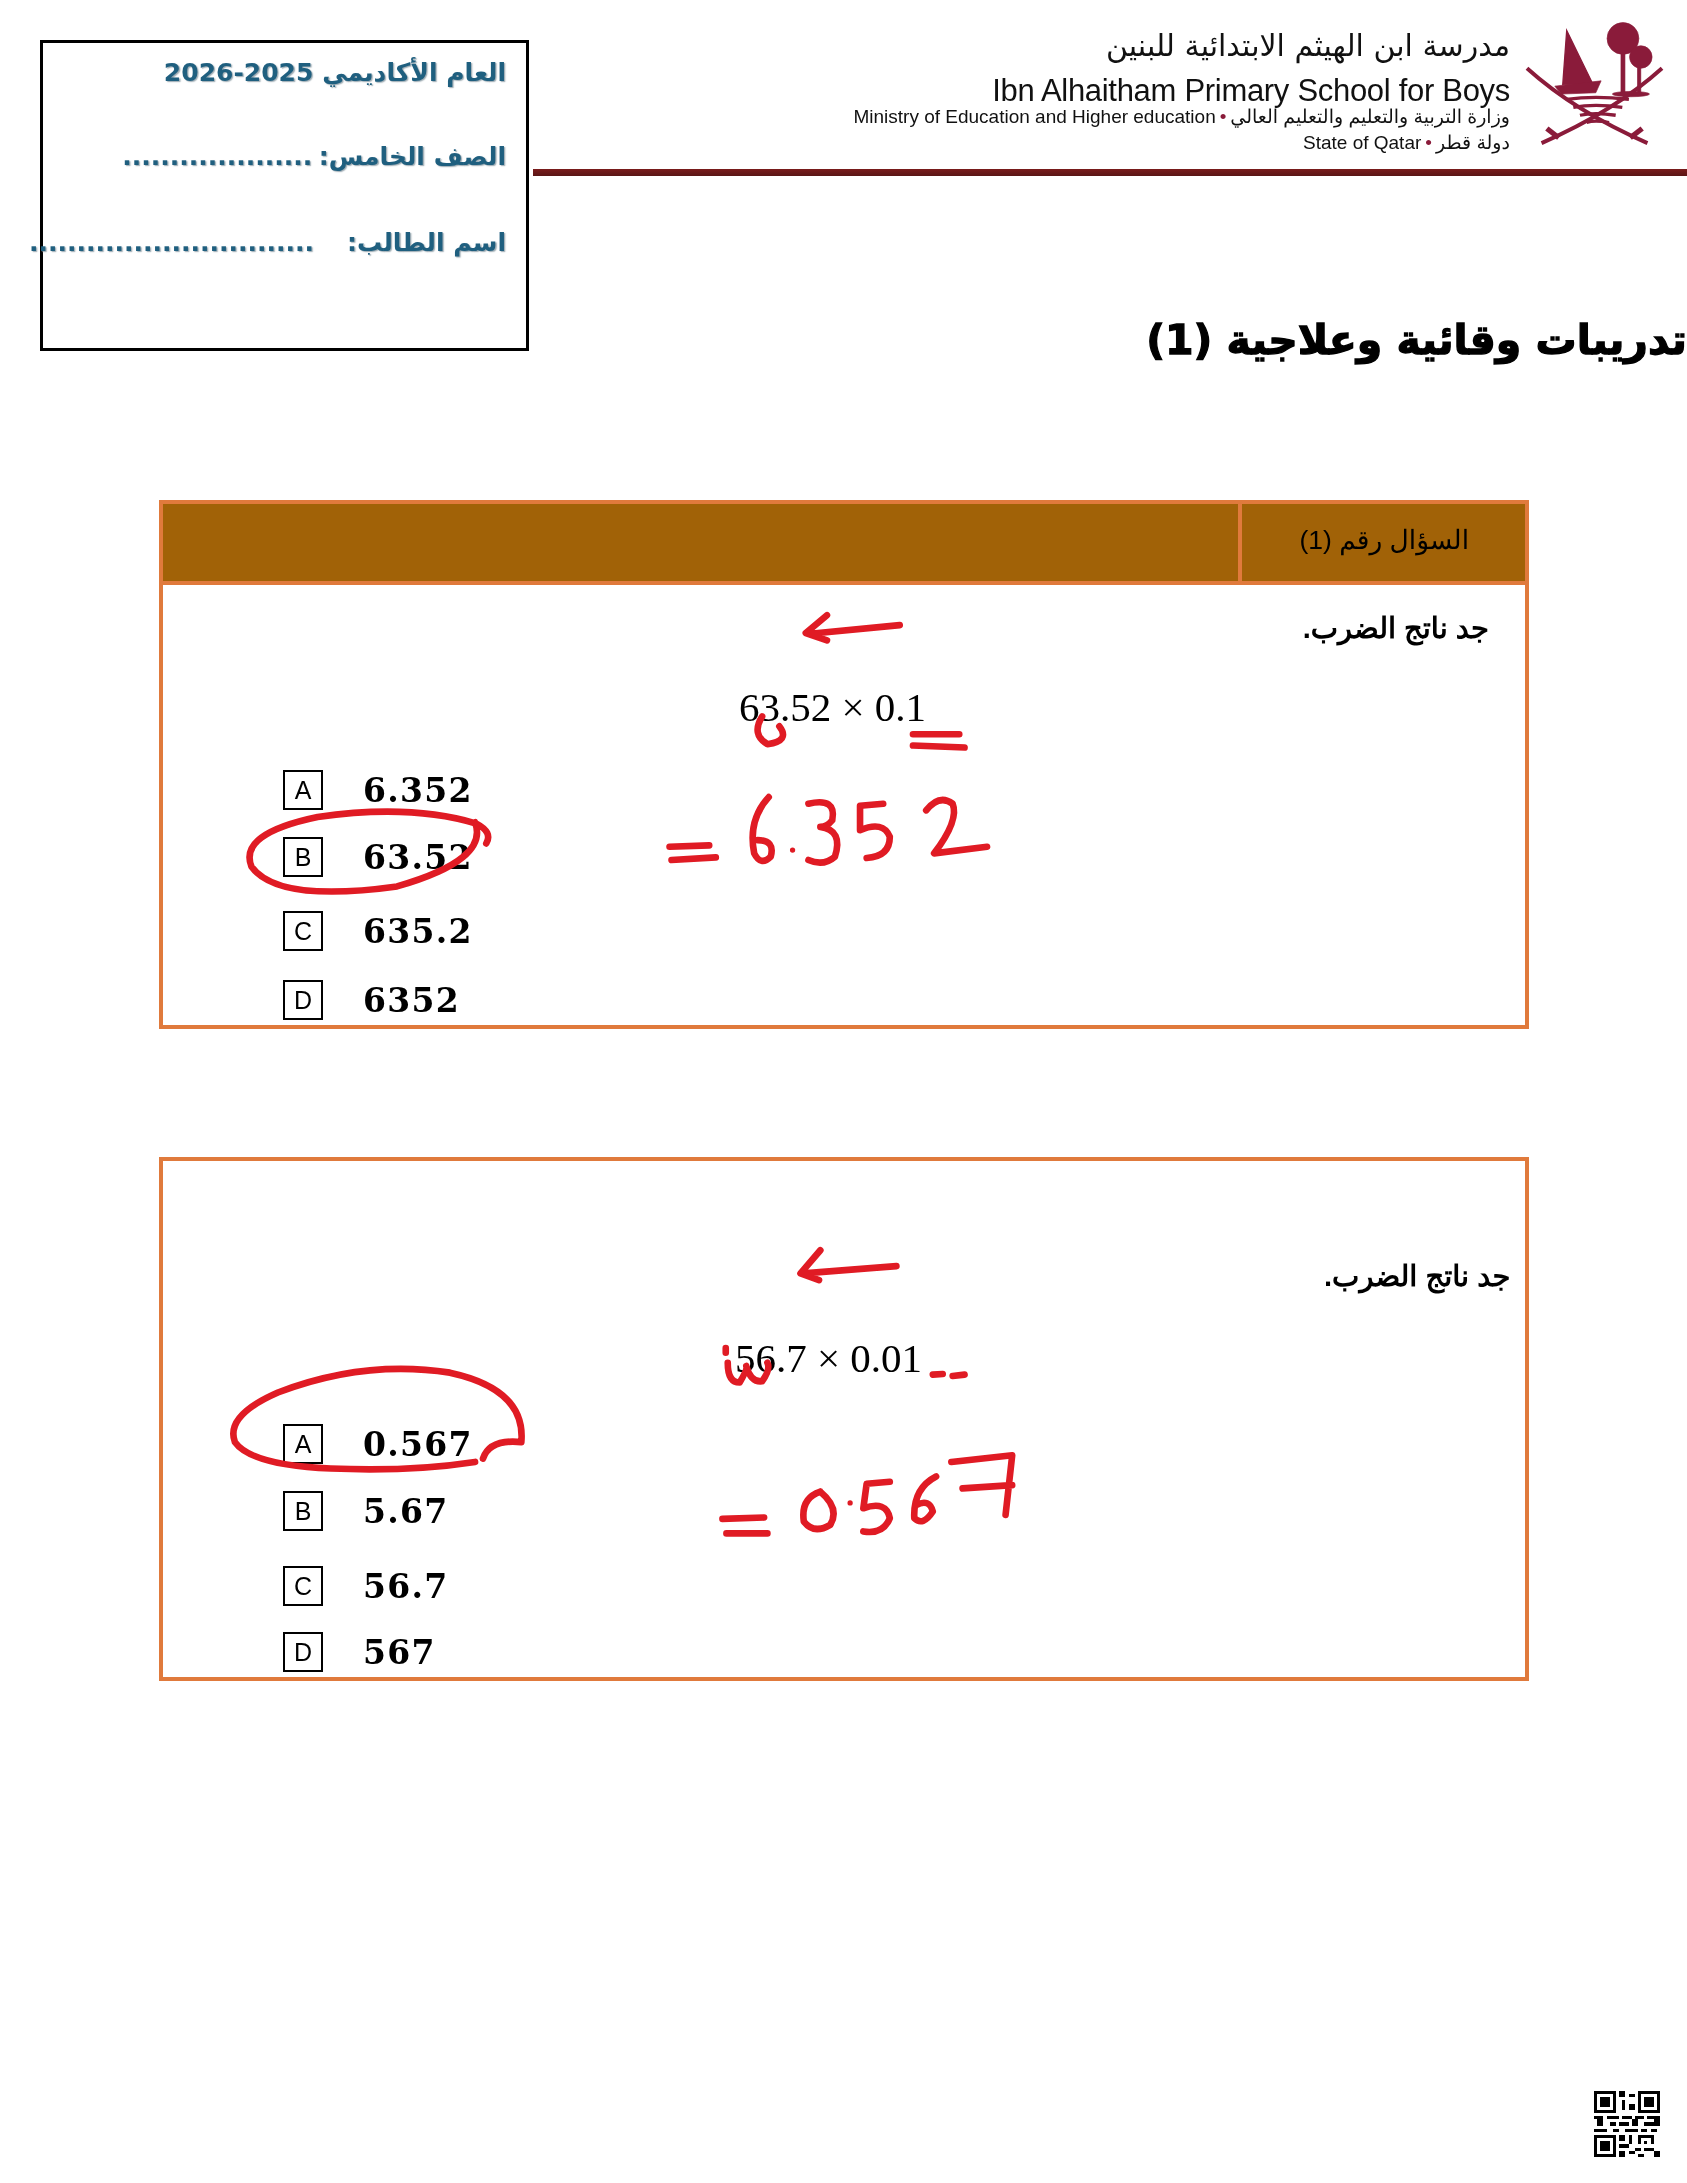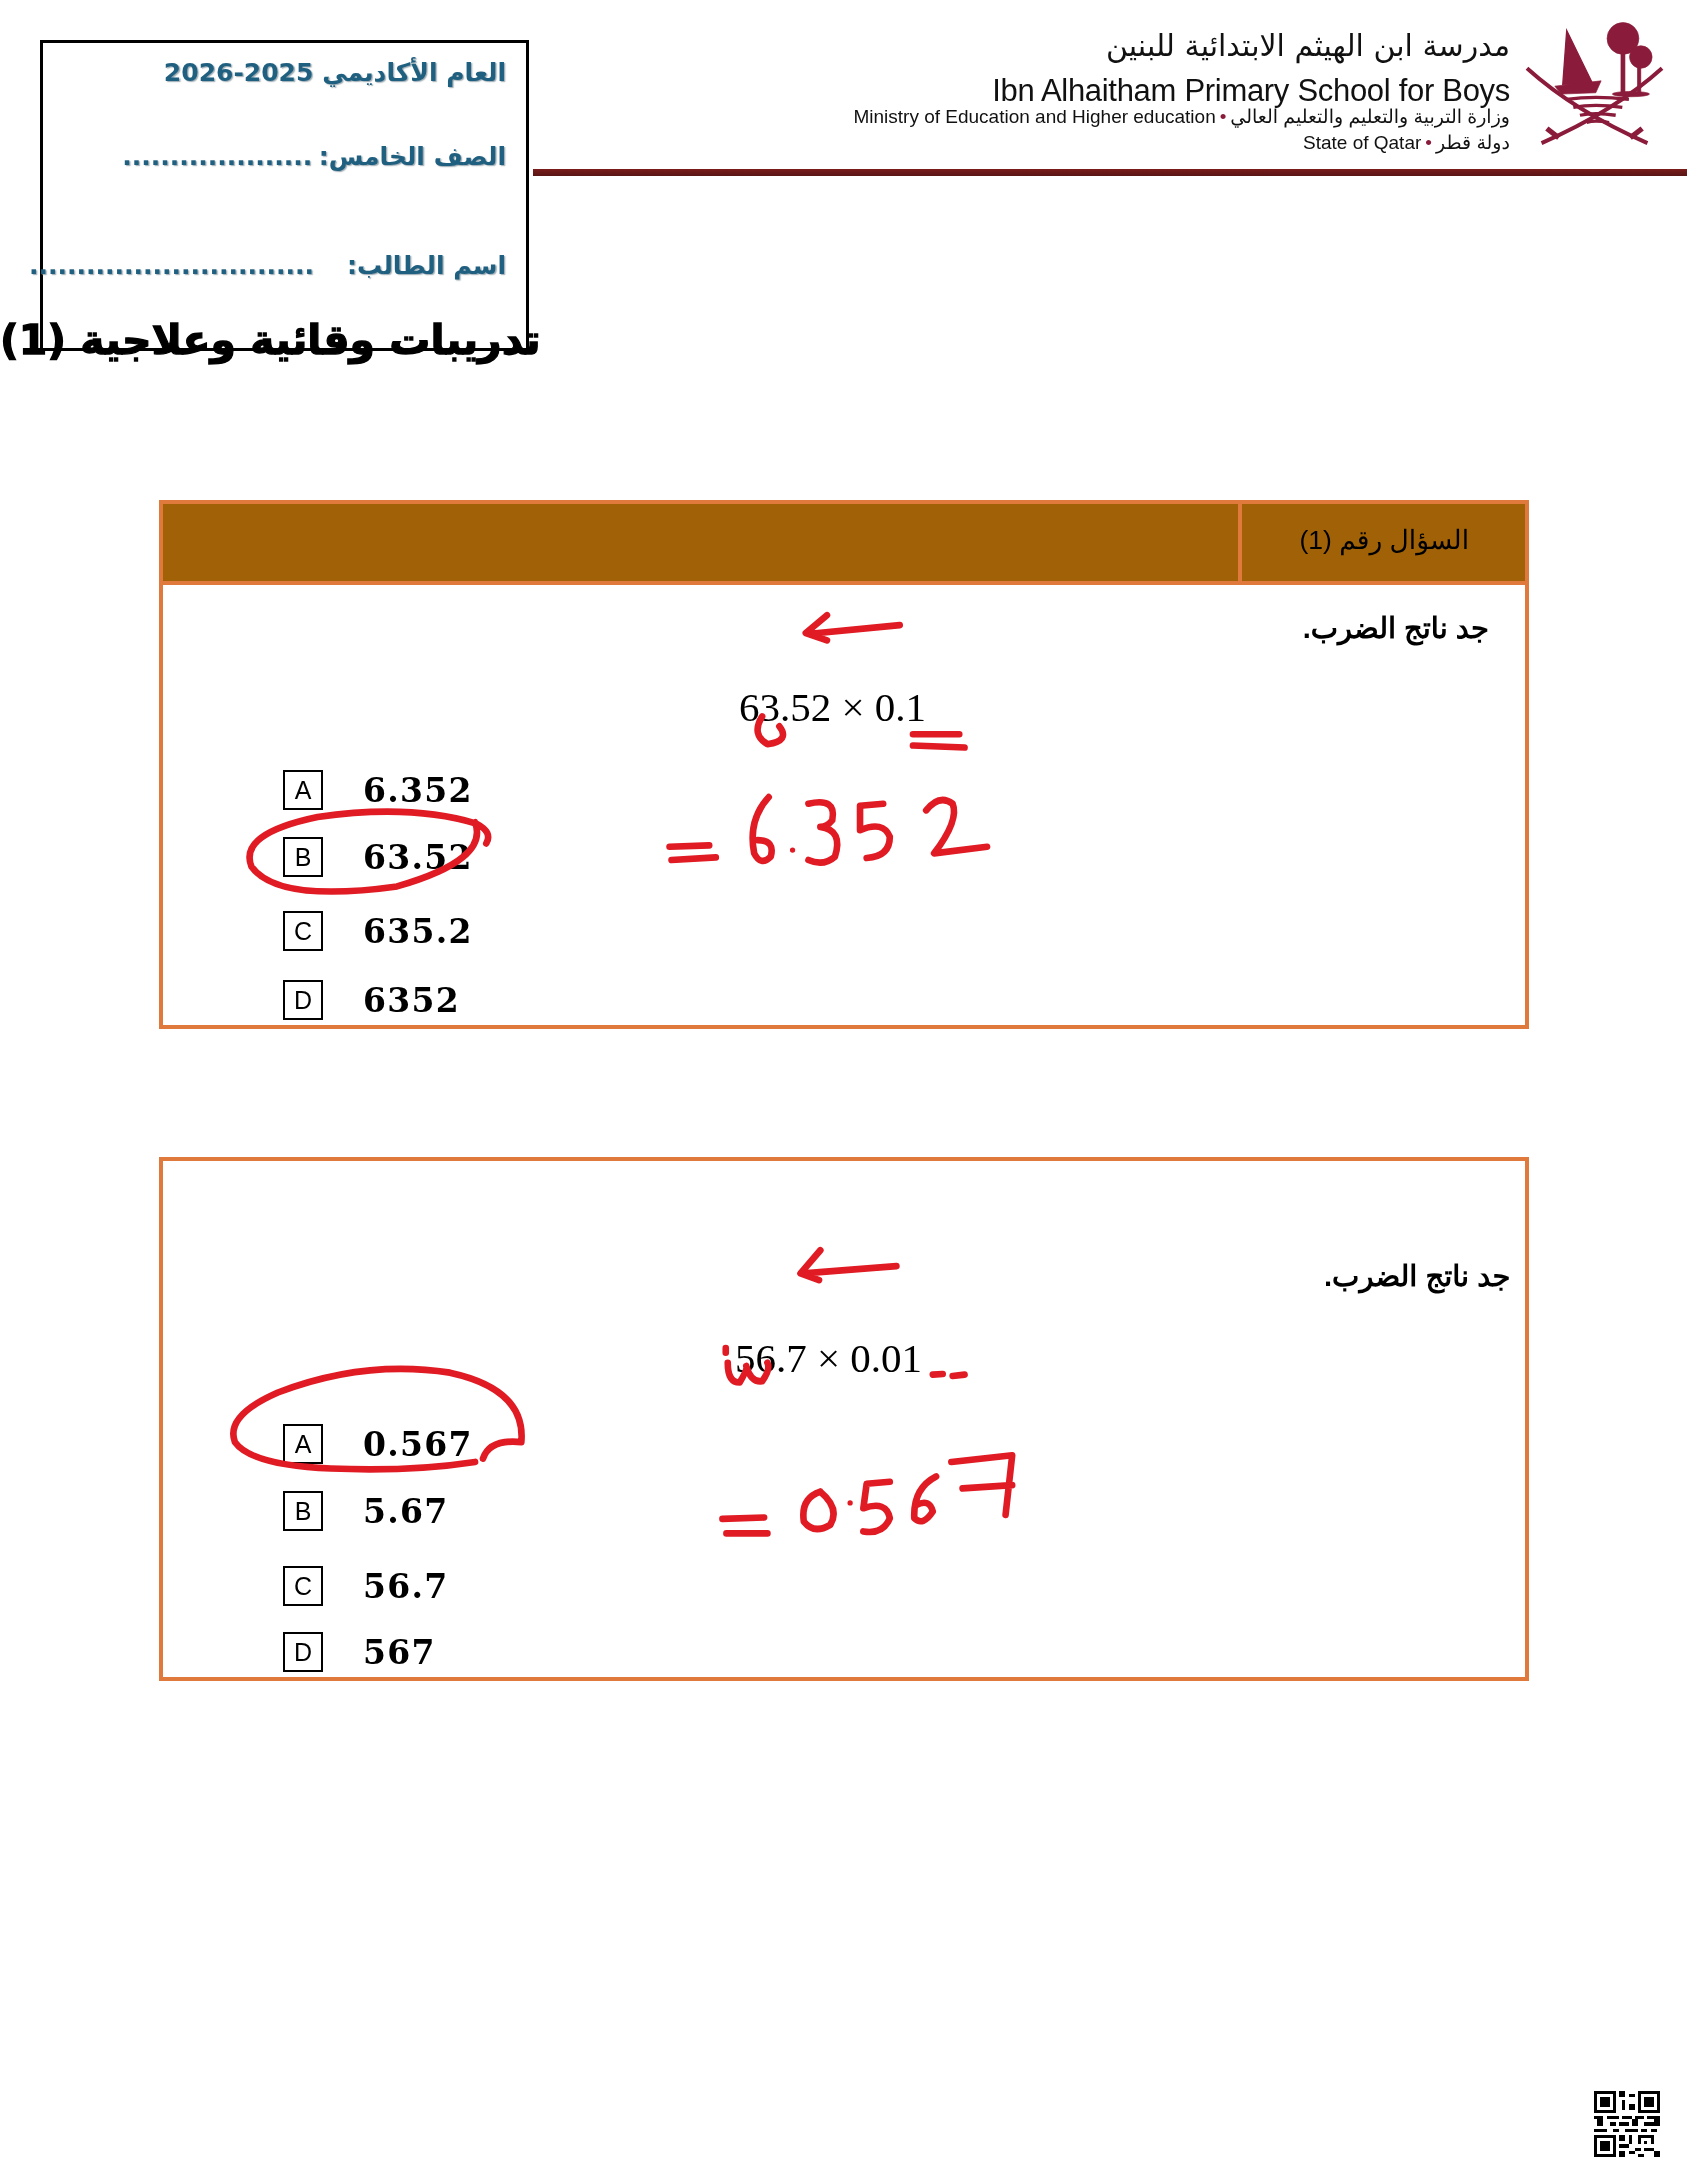--- a/index.html
+++ b/index.html
@@ -14,21 +14,21 @@
   
   .school-ar { right: 177px; top: 28px; font-size: 30px; direction: rtl; font-family: "DejaVu Sans", sans-serif; color: #111; white-space: nowrap; }
   .school-en { right: 177px; top: 73px; font-size: 31px; color: #111; font-family: "Liberation Sans", sans-serif; white-space: nowrap; letter-spacing: -0.3px; }
   .ministry { right: 177px; top: 105px; font-size: 19px; color: #111; font-family: "Liberation Sans", sans-serif; white-space: nowrap; }
   .state { right: 177px; top: 131px; font-size: 19px; color: #111; font-family: "Liberation Sans", sans-serif; white-space: nowrap; }
   .bullet { color: #8a1b3a; margin: 0 4px; }
   .red-rule { left: 533px; top: 169px; width: 1154px; height: 6.6px; background: linear-gradient(#7a1c1c, #5a1515); }
   .logo { left: 1515px; top: 12px; width: 159px; height: 139px; }
 
   
-  .title { left: 0; width: 1687px; top: 316px; text-align: left; direction: rtl; font-family: "DejaVu Sans", sans-serif; font-weight: bold; font-size: 41px; color: #000; -webkit-text-stroke: 1.3px #000; }
+  .title { left: 0; width: 1687px; top: 316px; text-align: right; direction: rtl; font-family: "DejaVu Sans", sans-serif; font-weight: bold; font-size: 41px; color: #000; -webkit-text-stroke: 1.3px #000; }
 
   
   .q-card { left: 159px; width: 1370px; border: 4.6px solid #e07a3c; box-sizing: border-box; background: #fff; }
   .q-head { position: absolute; left: 0; top: 0; right: 0; height: 81px; background: #a16207; border-bottom: 4.6px solid #e07a3c; box-sizing: border-box; }
   .q-head-divider { position: absolute; left: 1075px; top: 0; width: 4px; height: 100%; background: #e07a3c; }
   .q-number { position: absolute; right: 56px; top: 20px; direction: rtl; font-family: "Liberation Sans", sans-serif; font-size: 26.5px; color: #000; white-space: nowrap; }
   .q-prompt { position: absolute; right: 36px; direction: rtl; font-family: "Liberation Sans", sans-serif; font-weight: bold; font-size: 29px; color: #000; white-space: nowrap; margin-left: 26px; }
   .q-expr { position: absolute; font-family: "Liberation Serif", serif; font-size: 41px; color: #000; white-space: nowrap; }
 
   .choice { position: absolute; left: 120px; height: 42px; display: flex; align-items: center; }
@@ -41,21 +41,21 @@
   .qr { left: 1594px; top: 2091px; width: 66px; height: 66px; }
 </style>
 </head>
 <body>
 
 <div class="abs info-box">
   <div class="info-line" style="top:14.6px;">العام الأكاديمي 2025-2026</div>
   <div class="info-line" style="top:99px;">
     <span>الصف الخامس:</span><span class="dots">....................</span>
   </div>
-  <div class="info-line" style="top:185px;margin-top:23px;">
+  <div class="info-line" style="top:185px;">
     <span>اسم الطالب:</span><span class="dots" style="margin-right:33px;">..............................</span>
   </div>
 </div>
 
 <div class="abs school-ar">مدرسة ابن الهيثم الابتدائية للبنين</div>
 <div class="abs school-en">Ibn Alhaitham Primary School for Boys</div>
 <div class="abs ministry">
   <span>Ministry of Education and Higher education</span><span class="bullet">•</span><span style="direction:rtl;unicode-bidi:embed;">وزارة التربية والتعليم والتعليم العالي</span>
 </div>
 <div class="abs state">

